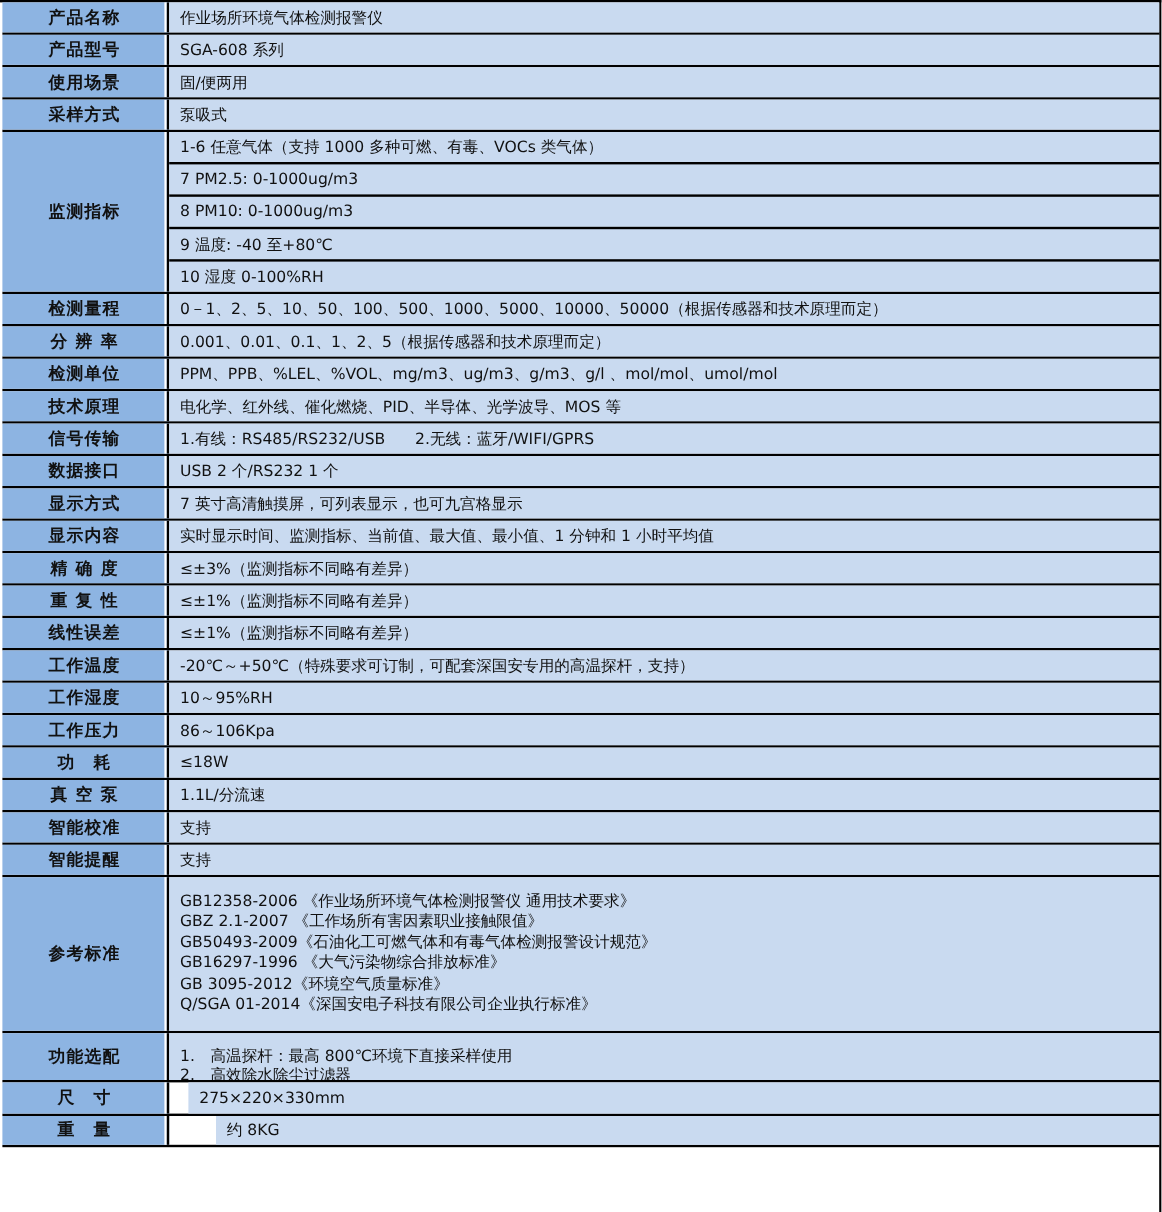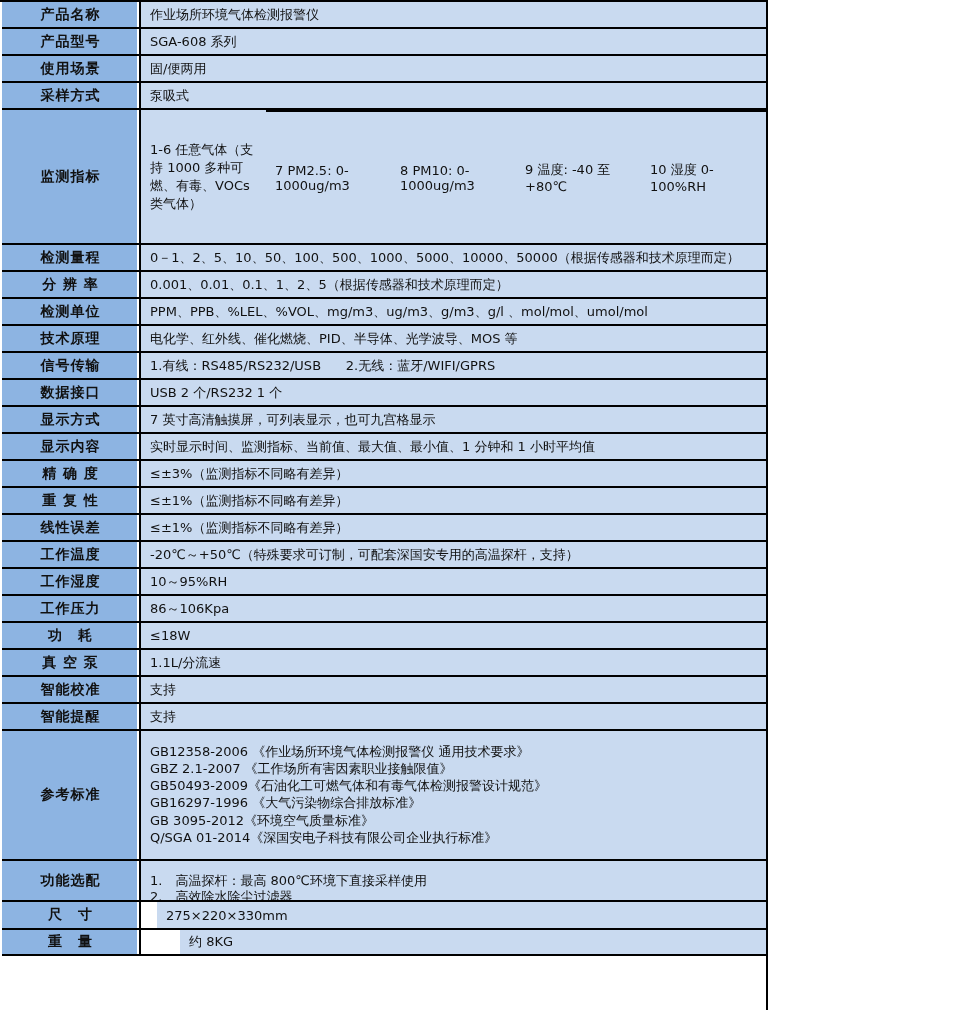--- a/index.html
+++ b/index.html
@@ -11,21 +11,21 @@
   * { box-sizing: border-box; margin: 0; padding: 0; }
   body {
     width: 968px;
     height: 1010px;
     background: #ffffff;
     font-family: "DejaVu Sans", sans-serif;
     color: var(--text);
     overflow: hidden;
   }
   .spec-table {
-    width: 768px;
+    width: 968px;
     height: 1010px;
     border-top: 2px solid var(--border);
     border-right: 2px solid var(--border);
     background: #ffffff;
     padding-left: 2px;
   }
   .band {
     display: flex;
     align-items: stretch;
     border-bottom: 2px solid var(--border);
@@ -56,21 +56,21 @@
     display: flex;
     align-items: center;
     padding: 0 9px;
     font-size: 13px;
     white-space: pre-wrap;
     overflow: hidden;
   }
   .subcol {
     flex: 1 1 auto;
     display: flex;
-    flex-direction: row;
+    flex-direction: column;
   }
   .subcell {
     flex: 1 1 0;
     background: var(--value-bg);
     display: flex;
     align-items: center;
     padding: 0 9px;
     font-size: 13px;
     white-space: pre-wrap;
   }

